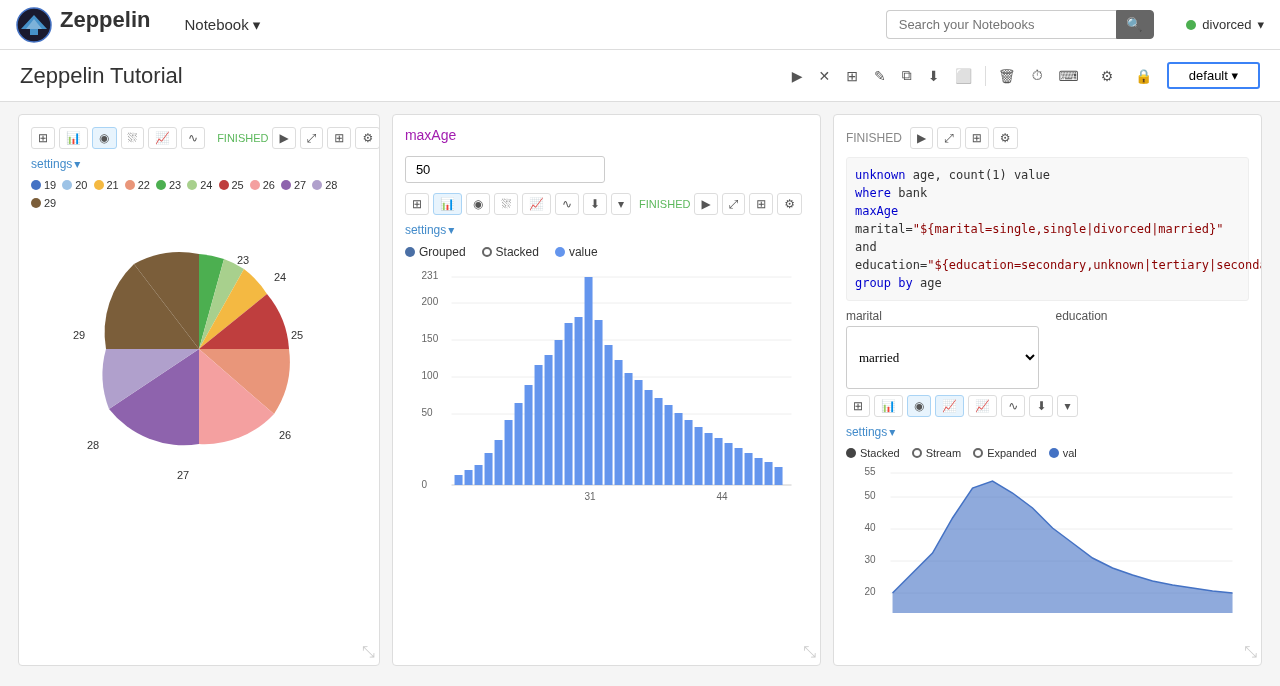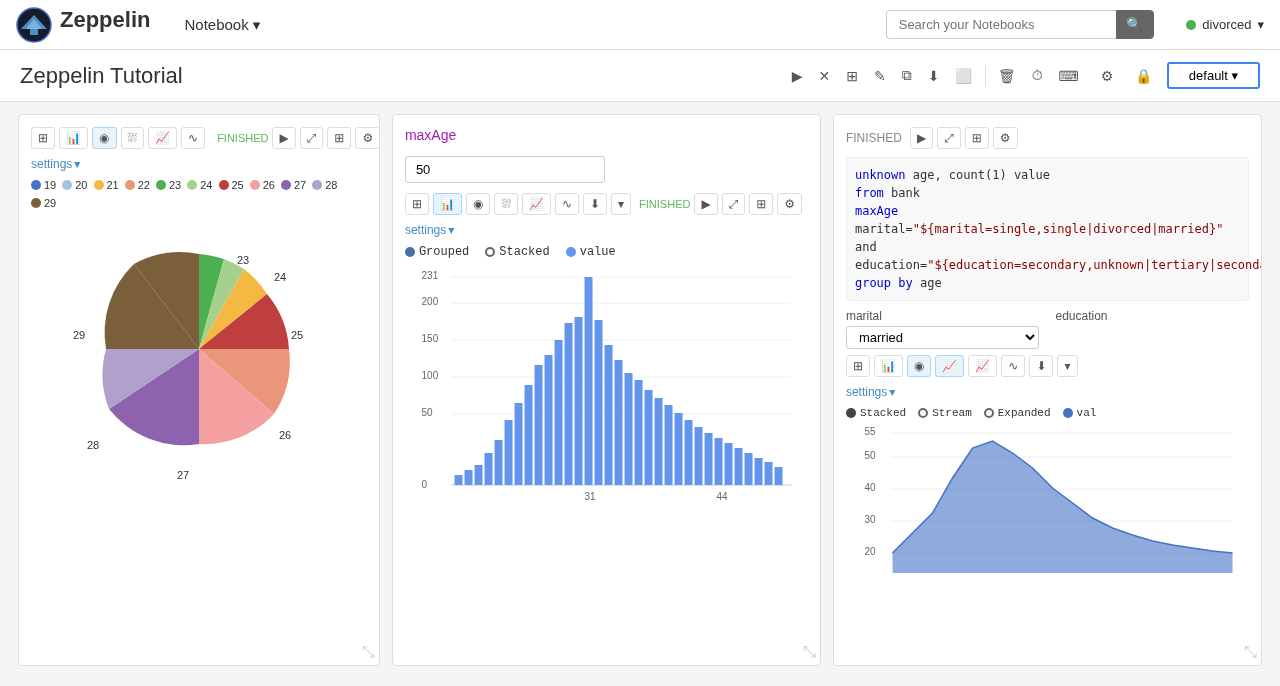--- a/index.html
+++ b/index.html
@@ -211,21 +211,20 @@
       display: flex;
       gap: 16px;
       font-size: 12px;
       align-items: center;
       margin-bottom: 6px;
     }
     .bar-legend-item {
       display: flex;
       align-items: center;
       gap: 4px;
-      font-family: Liberation Mono, monospace;
     }
     .legend-circle {
       width: 10px;
       height: 10px;
       border-radius: 50%;
     }
     .legend-circle-outline {
       width: 10px;
       height: 10px;
       border-radius: 50%;
@@ -258,24 +257,25 @@
     }
     .form-label {
       font-size: 12px;
       color: #555;
       margin-bottom: 3px;
     }
     .form-select {
       width: 100%;
       border: 1px solid #ccc;
       border-radius: 3px;
-      padding: 2px 8px;
+      padding: 22px 8px;
       font-size: 13px;
       background: #fff;
       cursor: pointer;
+      font-family: Liberation Serif, serif;
     }
 
     
     .area-legend {
       display: flex;
       gap: 12px;
       font-size: 11px;
       align-items: center;
       margin-bottom: 4px;
       flex-wrap: wrap;
@@ -554,21 +554,21 @@
     <div class="panel-toolbar">
       <span style="font-size:12px; color:#888; margin-right:4px;">FINISHED</span>
       <button class="panel-btn">▶</button>
       <button class="panel-btn">⤢</button>
       <button class="panel-btn">⊞</button>
       <button class="panel-btn">⚙</button>
     </div>
 
     <div class="code-block">
       <div><span class="code-keyword">unknown</span> age, count(1) value</div>
-      <div><span class="code-keyword">from</span> bank</div>
+      <div><span class="code-keyword">where</span> bank</div>
       <div><span class="code-keyword">maxAge</span> marital=<span class="code-string">"${marital=single,single|divorced|married}"</span></div>
       <div> and education=<span class="code-string">"${education=secondary,unknown|tertiary|secondary|primary}"</span></div>
       <div><span class="code-keyword">group by</span> age</div>
     </div>
 
     <div class="form-row">
       <div class="form-group">
         <div class="form-label">marital</div>
         <select class="form-select">
           <option>married</option>

